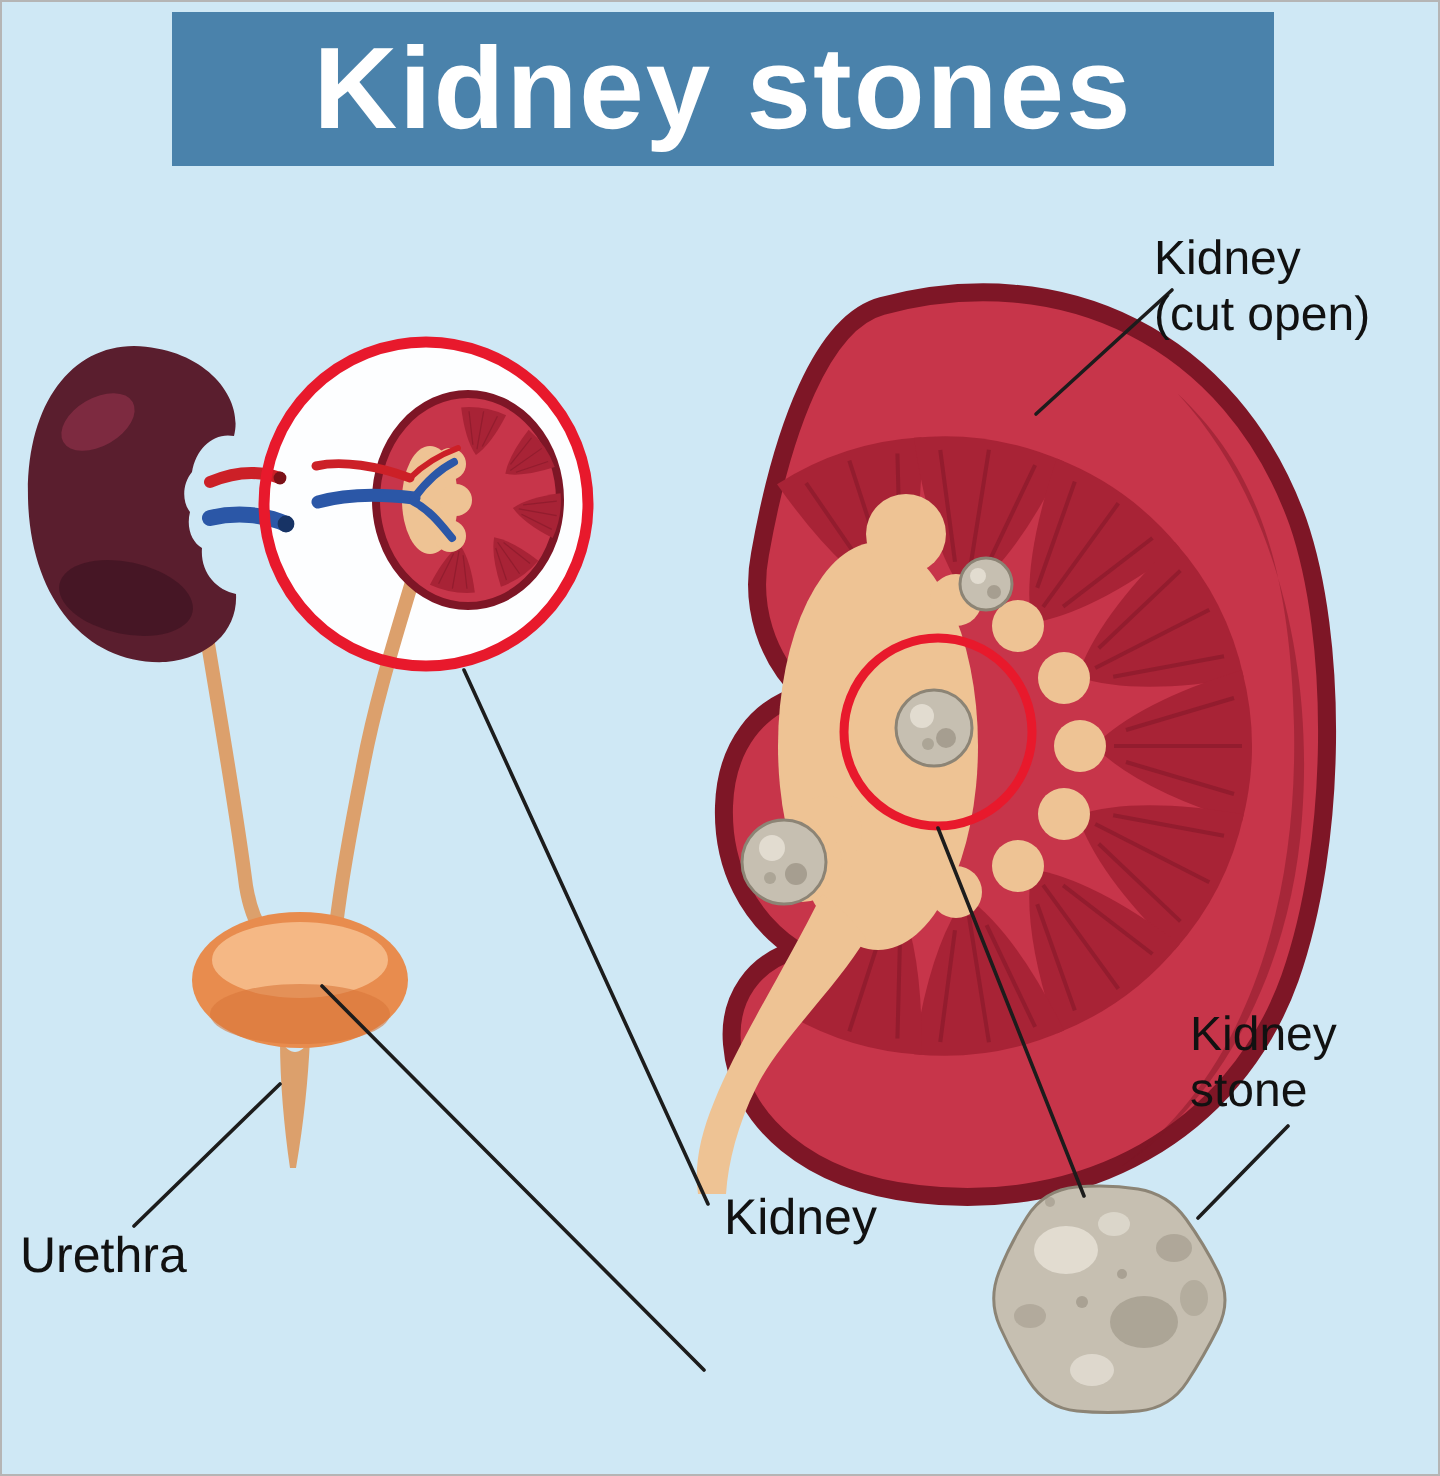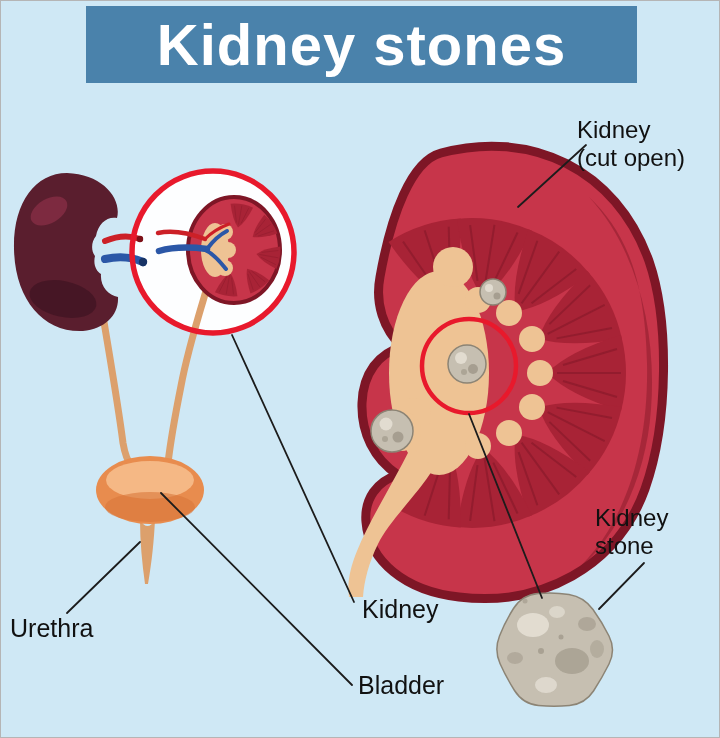--- a/index.html
+++ b/index.html
@@ -182,15 +182,14 @@
   <div class="banner">
     <span class="title">Kidney stones</span>
   </div>
 
   <div class="lbl center" style="left:576px;top:115px;width:140px;font-size:24px;">Kidney
 (cut open)</div>
   <div class="lbl center" style="left:594px;top:503px;width:110px;font-size:24px;">Kidney
 stone</div>
   <div class="lbl" style="left:9px;top:613px;">Urethra</div>
   <div class="lbl" style="left:361px;top:594px;">Kidney</div>
-  <div class="lbl" style="left:357px;top:670px;">Bladder</div>
 
 </div>
 
 </body></html>

